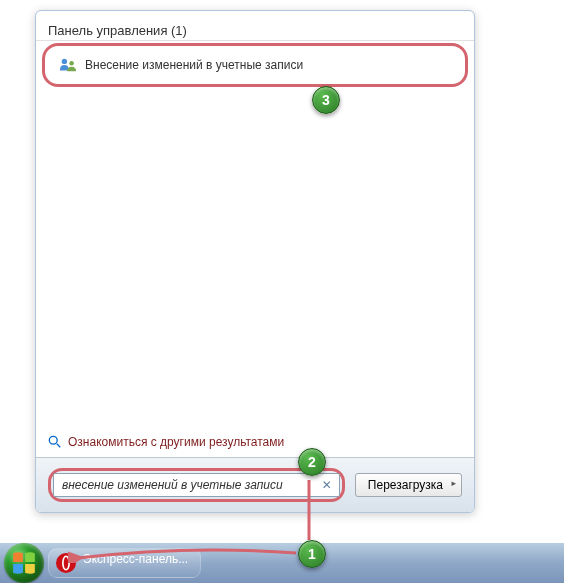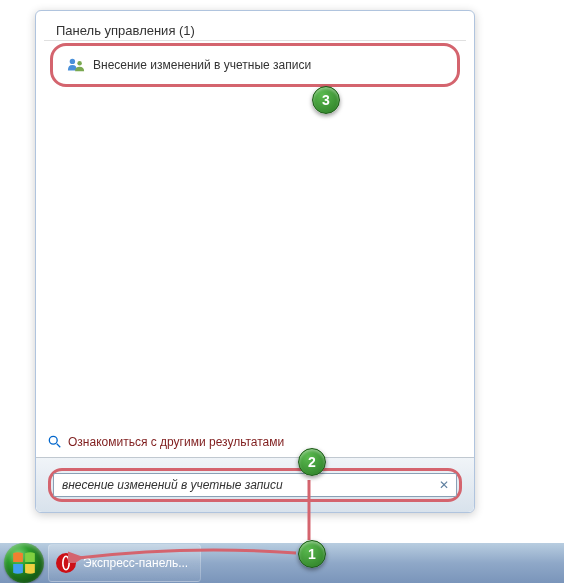--- a/index.html
+++ b/index.html
@@ -20,21 +20,21 @@
       height: 503px;
       background: #fff;
       border: 1px solid #b0c4de;
       border-radius: 6px;
       box-shadow: 0 2px 10px rgba(0,0,0,0.2);
       display: flex;
       flex-direction: column;
     }
     .results-area {
       flex: 1;
-      padding: 8px 8px;
+      padding: 8px 0;
       position: relative;
     }
     .category-header {
       font-size: 13px;
       color: #333;
       padding: 4px 12px 2px;
       border-bottom: 1px solid #e0e0e0;
       margin-bottom: 4px;
     }
     .result-item {
@@ -144,26 +144,25 @@
       box-shadow: inset 0 2px 4px rgba(255,255,255,0.4), 0 1px 2px rgba(0,0,0,0.3);
       cursor: pointer;
       position: relative;
       display: flex;
       align-items: center;
       justify-content: center;
     }
     .start-orb svg { width: 26px; height: 26px; }
     .taskbar-item {
       display: flex;
-      align-items: center;
       background: linear-gradient(to bottom, rgba(255,255,255,0.25), rgba(255,255,255,0.05));
       border: 1px solid rgba(255,255,255,0.2);
-      border-radius: 4px;
+      border-radius: 9px;
       padding: 3px 12px 3px 6px;
-      height: 38px;
+      height: 30px;
       gap: 6px;
       color: #fff;
       font-size: 12px;
       cursor: pointer;
     }
     .opera-icon {
       width: 22px;
       height: 22px;
     }
     .annotation {
@@ -217,20 +216,23 @@
           </svg>
       </span>
       <span>Ознакомиться с другими результатами</span>
     </div>
   </div>
   <div class="bottom-bar">
     <div class="search-box">
       <input class="search-input" type="text" value="внесение изменений в учетные записи" style="">
       <span class="search-clear">✕</span>
     </div>
+    <button class="shutdown-btn">
+      <span>Перезагрузка</span>
+    </button>
   </div>
 </div>
 
 <div class="taskbar">
   <div class="start-orb">
     <svg viewBox="0 0 24 24">
       <path d="M2 3 Q6 1 11 3 L11 11 L2 11 Z" fill="#f08030"></path>
       <path d="M13 3 Q18 1 22 3 L22 11 L13 11 Z" fill="#80d040"></path>
       <path d="M2 13 L11 13 L11 21 Q6 23 2 21 Z" fill="#40a0f0"></path>
       <path d="M13 13 L22 13 L22 21 Q18 23 13 21 Z" fill="#f0d040"></path>

